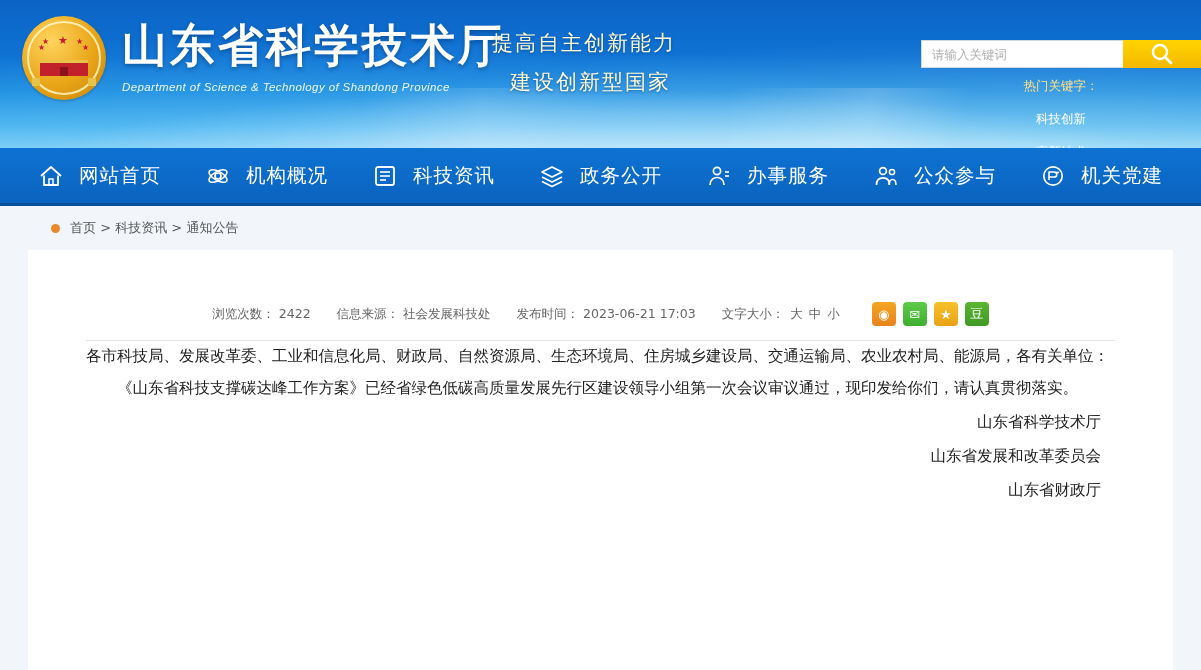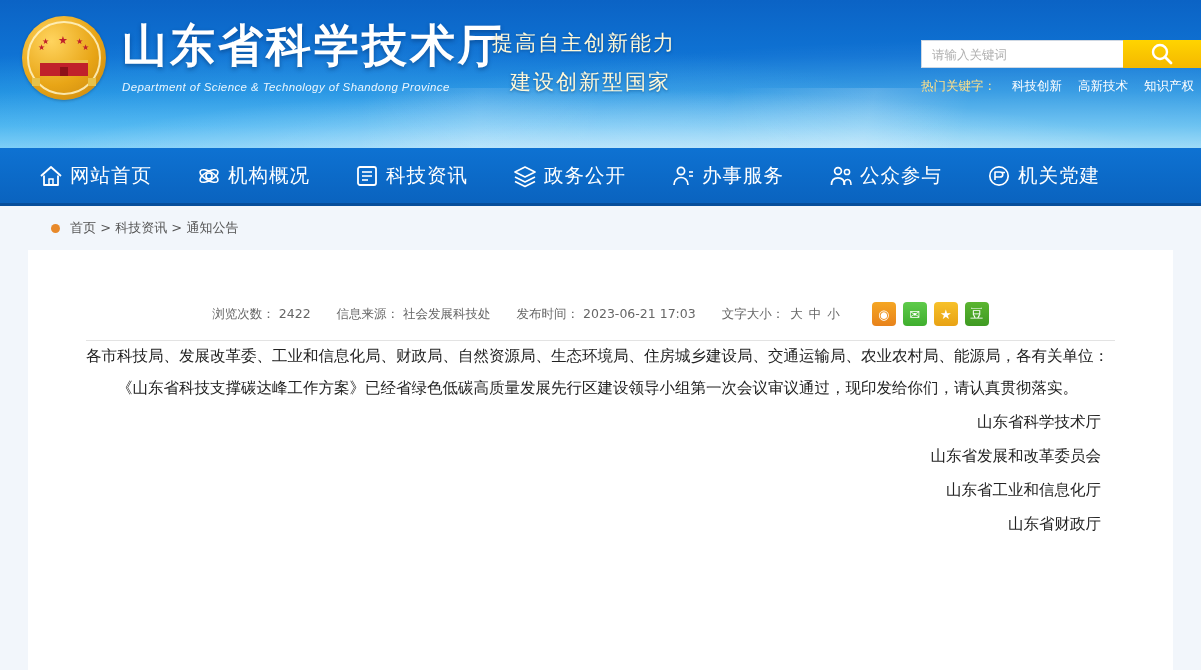--- a/index.html
+++ b/index.html
@@ -144,37 +144,38 @@
   }
   .search-btn svg { position: absolute; left: 50%; top: 50%; transform: translate(-50%,-50%); }
 
   .hotwords {
     margin-top: 10px;
     display: flex;
     align-items: center;
     gap: 16px;
     font-size: 12.5px;
     font-family: "DejaVu Sans", sans-serif;
+    flex-direction: column;
   }
   .hotwords .lbl { color: #ffe08a; }
   .hotwords a { color: #ffffff; text-decoration: none; }
 
   
   .nav {
     height: 58px;
     background: linear-gradient(180deg, #0e72d2 0%, #0a63bf 100%);
     display: flex;
     align-items: center;
     padding-left: 16px;
     border-bottom: 3px solid #074e9b;
   }
   .nav-item {
     display: flex;
     align-items: center;
-    gap: 6px;
+    gap: 15px;
     padding: 0 22px;
     height: 58px;
     color: #ffffff;
     text-decoration: none;
     cursor: pointer;
   }
   .nav-item .label {
     font-family: "DejaVu Sans", sans-serif;
     font-size: 19.5px;
     letter-spacing: 1px;
@@ -434,18 +435,17 @@
       </div>
     </div>
 
 
     <div class="para">各市科技局、发展改革委、工业和信息化局、财政局、自然资源局、生态环境局、住房城乡建设局、交通运输局、农业农村局、能源局，各有关单位：</div>
     <div class="para indent">《山东省科技支撑碳达峰工作方案》已经省绿色低碳高质量发展先行区建设领导小组第一次会议审议通过，现印发给你们，请认真贯彻落实。</div>
 
     <div class="signoff">
       <div>山东省科学技术厅</div>
       <div>山东省发展和改革委员会</div>
-      <div>山东省工业和信息化厅</div>
       <div>山东省财政厅</div>
     </div>
 
   </div>
 </div>
 
 </body></html>

